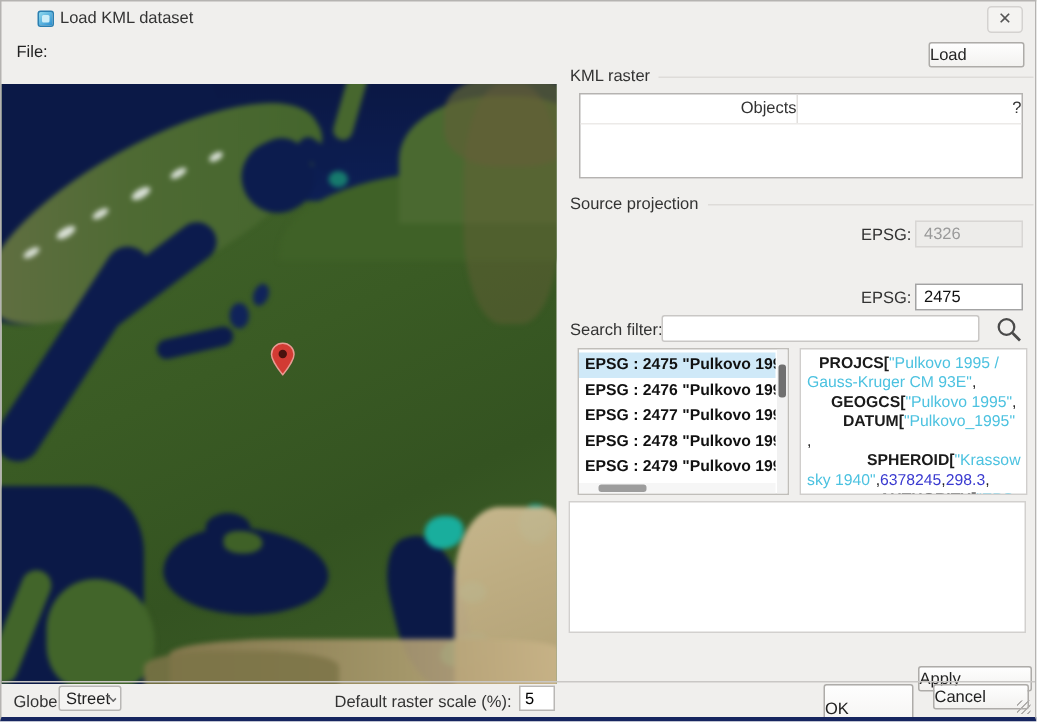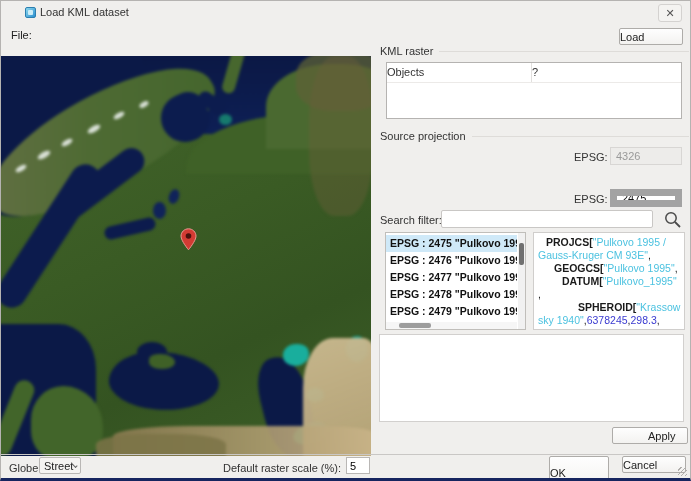--- a/index.html
+++ b/index.html
@@ -13,21 +13,21 @@
   .app-icon::after{content:"";position:absolute;left:2px;top:2px;width:5px;height:5px;background:#cdeef8;border-radius:1px;}
   .title{position:absolute;left:39px;top:5px;color:#333;}
   .close{position:absolute;right:8px;top:3px;width:24px;height:18px;background:#f4f3f1;
          border:1px solid #d4d2d0;border-radius:3px;color:#555;font-size:11px;line-height:16px;
          text-align:center;padding:0;font-family:inherit;}
   .file-label{position:absolute;left:10px;top:28px;}
   
   .btn{position:absolute;background:linear-gradient(#fefefe,#f3f2f0);border:1px solid #aeaca9;
        border-radius:2px;font-family:inherit;font-size:11px;color:#222;text-align:left;padding:0;}
   .load-btn{left:618px;top:27px;width:64px;height:17px;}
-  .apply-btn{left:611px;top:426px;width:76px;height:17px;padding-left:35px;}
+  .apply-btn{left:611px;top:443px;width:76px;height:17px;}
   .ok-btn{left:548px;top:455px;width:60px;height:33px;}
   .cancel-btn{left:621px;top:455px;width:64px;height:17px;}
   
   .map{position:absolute;left:0;top:55px;width:370px;height:400px;overflow:hidden;
        background:linear-gradient(155deg,#44662c,#3a5b24 45%,#345321 70%,#3d5f27);}
   .geo{position:absolute;inset:0;filter:blur(1.6px);}
   .geo div{position:absolute;}
   .b-arctic{left:-20px;top:-30px;width:420px;height:108px;background:linear-gradient(180deg,#0a153e,#0d1f55);border-radius:0 0 38% 22%;}
   .b-norwsea{left:-80px;top:-60px;width:230px;height:200px;background:#0b1947;transform:rotate(-38deg);border-radius:30% 60% 60% 40%;}
   .b-scand{left:-25px;top:40px;width:250px;height:90px;background:linear-gradient(120deg,#657045,#4e6a33 45%,#43652c);transform:rotate(-31deg);border-radius:45% 55% 40% 50%;}
@@ -66,28 +66,28 @@
   
   .sect{position:absolute;display:flex;align-items:center;gap:6px;color:#333;}
   .sect::after{content:"";flex:1;border-top:1px solid #dedcd9;height:0;}
   .sect-kml{left:379px;top:44px;width:309px;}
   .sect-src{left:379px;top:129px;width:309px;}
   .sect-tgt{left:379px;top:170px;width:309px;}
   
   .kml-table{position:absolute;left:385px;top:61px;width:296px;height:57px;background:#fff;
              border:1px solid #b5b3b1;box-sizing:border-box;}
   .kml-head{display:flex;height:19px;border-bottom:1px solid #eceae8;}
-  .kml-col{flex:1;text-align:left;line-height:19px;color:#333;}
+  .kml-col{flex:1;text-align:right;line-height:19px;color:#333;}
   .kml-col:first-child{border-right:1px solid #e2e0de;flex:0 0 49%;}
   
   .epsg-lbl{position:absolute;width:32px;text-align:right;color:#333;}
   .epsg-lbl-src{left:573px;top:150px;} .epsg-lbl-tgt{left:573px;top:192px;}
   .field{position:absolute;box-sizing:border-box;font-family:inherit;font-size:11px;padding:0 5px;}
   .field-src{left:609px;top:146px;width:72px;height:18px;background:#edecea;border:1px solid #d8d6d4;color:#9a9a9a;}
-  .field-tgt{left:609px;top:188px;width:72px;height:18px;background:#fff;border:7px solid #a3a3a3;color:#111;}
+  .field-tgt{left:609px;top:188px;width:72px;height:18px;background:#fff;border:1px solid #a3a3a3;color:#111;}
   
   .search-lbl{position:absolute;left:379px;top:213px;color:#333;}
   .search-input{position:absolute;left:440px;top:209px;width:212px;height:18px;box-sizing:border-box;
                 background:#fff;border:1px solid #c9c7c5;border-radius:2px;font-family:inherit;font-size:11px;padding:0 5px;}
   .search-ico{position:absolute;left:660px;top:209px;width:22px;height:19px;background:transparent;border:none;padding:0;}
   
   .epsg-list{position:absolute;left:384px;top:231px;width:141px;height:98px;background:#fff;
              border:1px solid #c0beba;box-sizing:border-box;overflow:hidden;}
   .epsg-items{position:absolute;left:0;top:2px;right:8px;}
   .li{height:17px;line-height:17px;padding-left:4px;white-space:nowrap;overflow:hidden;

